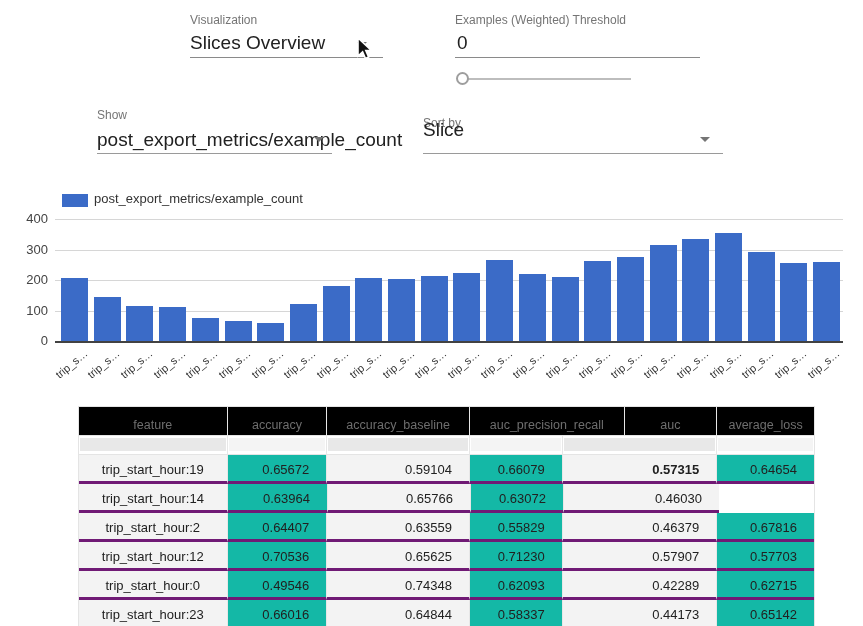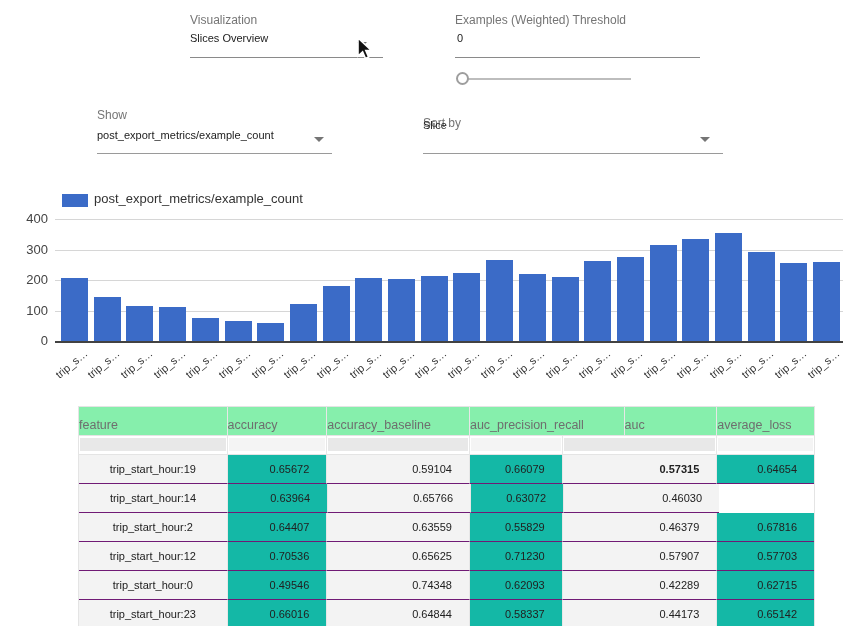--- a/index.html
+++ b/index.html
@@ -1,21 +1,21 @@
 <!DOCTYPE html>
 <html><head>
 <meta charset="utf-8">
 <style>
   html,body{margin:0;padding:0;background:#fff;}
   #screen{position:relative;width:863px;height:626px;background:#fff;overflow:hidden;
           font-family:"Liberation Sans","DejaVu Sans",sans-serif;color:#212121;}
 
   
   .ctl-label{position:absolute;font-size:12px;color:#757575;}
-  .ctl-value{position:absolute;font-size:11px;color:#212121;white-space:nowrap;}
+  .ctl-value{position:absolute;font-size:19px;color:#212121;white-space:nowrap;}
   .underline{position:absolute;height:1px;background:#8a8a8a;}
   .caret{position:absolute;width:0;height:0;border-left:5px solid transparent;
          border-right:5px solid transparent;border-top:5px solid #757575;}
 
   
   .slider-track{position:absolute;height:2px;background:#bdbdbd;}
   .slider-knob{position:absolute;width:13px;height:13px;border-radius:50%;
                background:#fff;border:2px solid #9e9e9e;box-sizing:border-box;}
 
   
@@ -28,26 +28,26 @@
   .ytick{position:absolute;width:48px;text-align:right;font-size:13px;color:#444;height:16px;line-height:16px;}
   .xlab{position:absolute;width:58px;text-align:right;font-size:11px;color:#333;
         transform:rotate(-40deg);transform-origin:100% 0;white-space:nowrap;}
 
   
   #metrics-table{position:absolute;left:78px;top:406px;width:737px;
                  border:1px solid #e4e4e4;border-bottom:none;box-sizing:border-box;background:#fff;}
   .trow{display:flex;}
   .tcell{box-sizing:border-box;border-right:1px solid #e7e7e7;overflow:hidden;white-space:nowrap;}
   .tcell:last-child{border-right:none;}
-  .th{height:29px;line-height:36px;font-size:12.5px;color:#6e6e6e;text-align:left;
-      border-bottom:1px solid #e4e4e4;background:#86efac;}
+  .th{height:29px;line-height:36px;font-size:12.5px;color:#6e6e6e;text-align:center;
+      border-bottom:1px solid #e4e4e4;background:#000000;}
   .ftd{height:19px;border-bottom:1px solid #e4e4e4;padding:2px 1px 3px 1px;}
   .fbox{width:100%;height:100%;box-sizing:border-box;}
-  .td{height:29px;line-height:29px;font-size:11px;color:#212121;
-      border-bottom:1px solid #701a75;}
+  .td{height:29px;line-height:29px;font-size:13px;color:#212121;
+      border-bottom:3px solid #701a75;}
   .td.center{text-align:center;}
   .td.num{text-align:right;padding-right:17px;}
   .colodd{background:#f3f3f3;}
   .coleven{background:#14b8a6;}
 
   
   #cursor{position:absolute;left:354px;top:37px;}
 </style>
 </head>
 <body>

